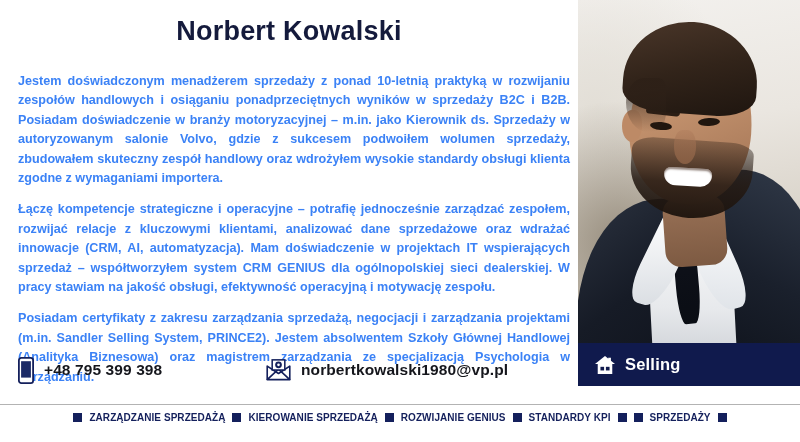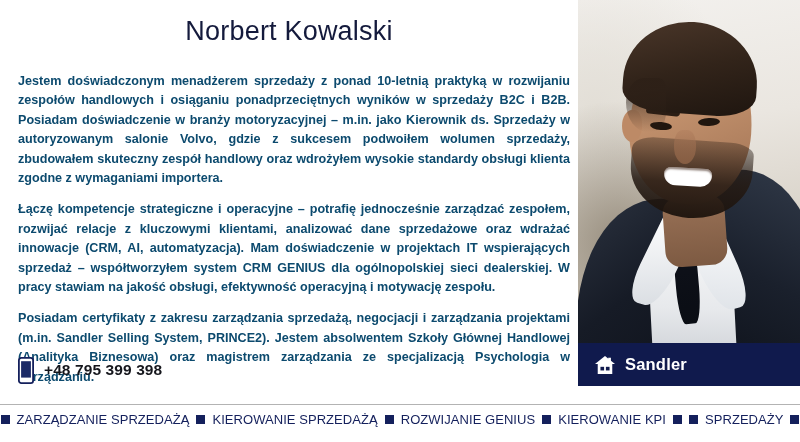--- a/index.html
+++ b/index.html
@@ -218,32 +218,32 @@
 
   
   .name {
     position: absolute;
     left: 0;
     top: 16px;
     width: 578px;
     text-align: center;
     color: #141a3c;
     font-size: 27px;
-    font-weight: normal;
+    font-weight: bold;
     letter-spacing: .2px;
   }
   .bio {
     position: absolute;
     left: 18px;
     top: 72px;
     width: 552px;
   }
   .bio p {
     margin: 0 0 12px 0;
-    color: #0c4a6e;
+    color: #3b82f6;
     font-size: 12.6px;
     line-height: 19.4px;
     font-weight: bold;
     text-align: justify;
     text-justify: inter-word;
   }
   .bio p:last-child { margin-bottom: 0; }
 
   
   .contact {
@@ -291,22 +291,22 @@
     flex-wrap: nowrap;
   }
   .kw-bullet {
     width: 9px;
     height: 9px;
     background: #14205c;
     flex: 0 0 auto;
   }
   .kw-label {
     color: #14205c;
-    font-size: 13px;
-    font-weight: normal;
+    font-size: 10px;
+    font-weight: bold;
     letter-spacing: .05px;
     white-space: nowrap;
   }
 </style>
 </head>
 <body>
 
 <div class="page">
 
   <div class="photo-wrap">
@@ -334,21 +334,21 @@
 
   <div class="loc-bar">
     <span>
       <svg class="house-icon" viewBox="0 0 24 22" aria-hidden="true">
         <path d="M12 1 L23 10 L20 10 L20 21 L4 21 L4 10 L1 10 Z" fill="#ffffff"></path>
         <rect x="7" y="13" width="4" height="4" fill="#101a4d"></rect>
         <rect x="13" y="13" width="4" height="4" fill="#101a4d"></rect>
         <rect x="15.5" y="3" width="3" height="4" fill="#ffffff"></rect>
       </svg>
     </span>
-    <span class="loc-text">Sandler</span>
+    <span class="loc-text">Selling</span>
   </div>
 
   <div class="name">Norbert Kowalski</div>
 
   <div class="bio">
     <p>Jestem doświadczonym menadżerem sprzedaży z ponad 10-letnią praktyką w rozwijaniu zespołów handlowych i osiąganiu ponadprzeciętnych wyników w sprzedaży B2C i B2B. Posiadam doświadczenie w branży motoryzacyjnej – m.in. jako Kierownik ds. Sprzedaży w autoryzowanym salonie Volvo, gdzie z sukcesem podwoiłem wolumen sprzedaży, zbudowałem skuteczny zespół handlowy oraz wdrożyłem wysokie standardy obsługi klienta zgodne z wymaganiami importera.</p>
     <p>Łączę kompetencje strategiczne i operacyjne – potrafię jednocześnie zarządzać zespołem, rozwijać relacje z kluczowymi klientami, analizować dane sprzedażowe oraz wdrażać innowacje (CRM, AI, automatyzacja). Mam doświadczenie w projektach IT wspierających sprzedaż – współtworzyłem system CRM GENIUS dla ogólnopolskiej sieci dealerskiej. W pracy stawiam na jakość obsługi, efektywność operacyjną i motywację zespołu.</p>
     <p>Posiadam certyfikaty z zakresu zarządzania sprzedażą, negocjacji i zarządzania projektami (m.in. Sandler Selling System, PRINCE2). Jestem absolwentem Szkoły Głównej Handlowej (Analityka Biznesowa) oraz magistrem zarządzania ze specjalizacją Psychologia w Zarządzaniu.</p>
   </div>
 
@@ -356,32 +356,44 @@
     <div class="contact-item phone">
       <span>
         <svg class="phone-icon" viewBox="0 0 16 27" aria-hidden="true">
           <rect x="0.9" y="0.9" width="14.2" height="25.2" rx="2.4" ry="2.4" fill="#ffffff" stroke="#14205c" stroke-width="1.8"></rect>
           <rect x="3.1" y="4.2" width="9.8" height="16.4" fill="#1b2a66"></rect>
         </svg>
       </span>
       <span class="contact-text">+48 795 399 398</span>
     </div>
 
+    <div class="contact-item email">
+      <span>
+        <svg class="mail-icon" viewBox="0 0 26 23" aria-hidden="true">
+          <path d="M1.2 21.6 L13 10.6 L24.8 21.6 Z" fill="#ffffff" stroke="#14205c" stroke-width="1.7" stroke-linejoin="round"></path>
+          <path d="M1.2 21.6 L1.2 7.4 L13 15.2 L24.8 7.4 L24.8 21.6" fill="none" stroke="#14205c" stroke-width="1.7" stroke-linejoin="round"></path>
+          <rect x="6.4" y="0.9" width="13.2" height="10.6" fill="#ffffff" stroke="#14205c" stroke-width="1.6"></rect>
+          <circle cx="13" cy="6.1" r="3.5" fill="#14205c"></circle>
+          <circle cx="13" cy="6.1" r="1.4" fill="#ffffff"></circle>
+        </svg>
+      </span>
+      <span class="contact-text">norbertkowalski1980@vp.pl</span>
+    </div>
   </div>
 
   <div class="rule"></div>
 
   <div class="keywords">
     <span class="kw-bullet"></span>
     <span class="kw-label">ZARZĄDZANIE SPRZEDAŻĄ</span>
     <span class="kw-bullet"></span>
     <span class="kw-label">KIEROWANIE SPRZEDAŻĄ</span>
     <span class="kw-bullet"></span>
     <span class="kw-label">ROZWIJANIE GENIUS</span>
     <span class="kw-bullet"></span>
-    <span class="kw-label">KIEROWANIE KPI</span>
+    <span class="kw-label">STANDARDY KPI</span>
     <span class="kw-bullet"></span>
     <span class="kw-bullet"></span>
     <span class="kw-label">SPRZEDAŻY</span>
     <span class="kw-bullet"></span>
   </div>
 
 </div>
 
 </body></html>

